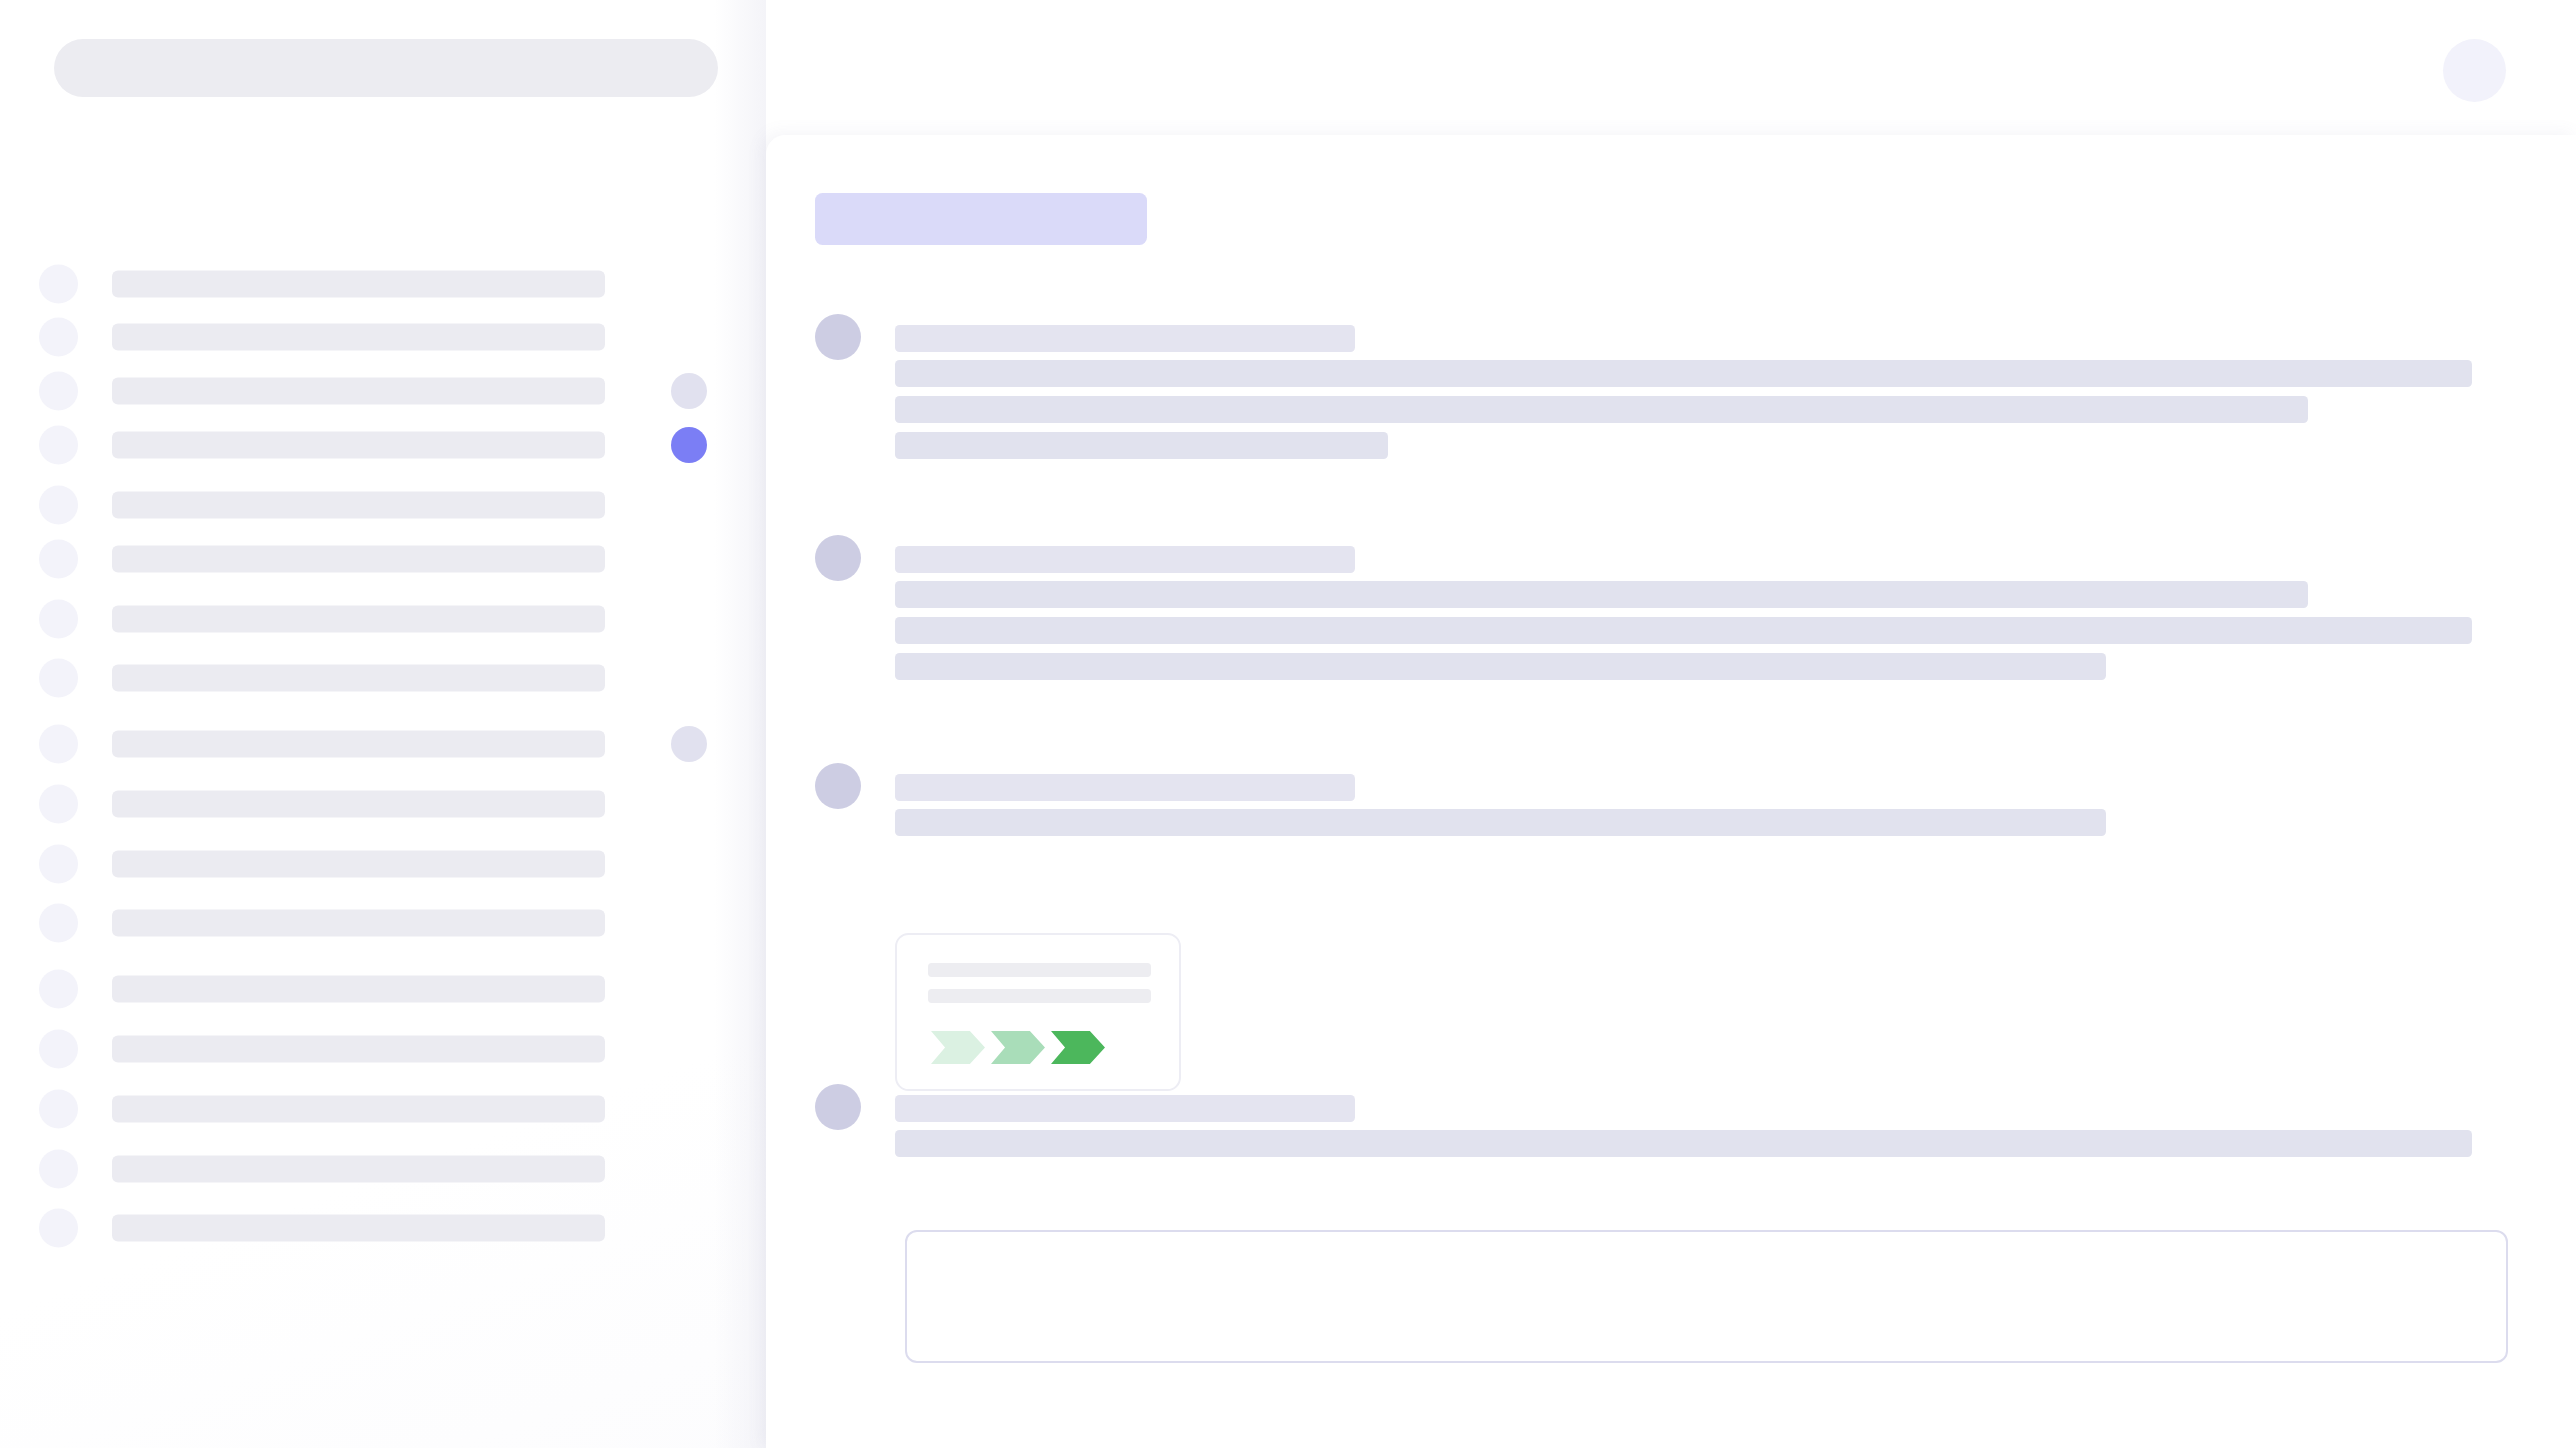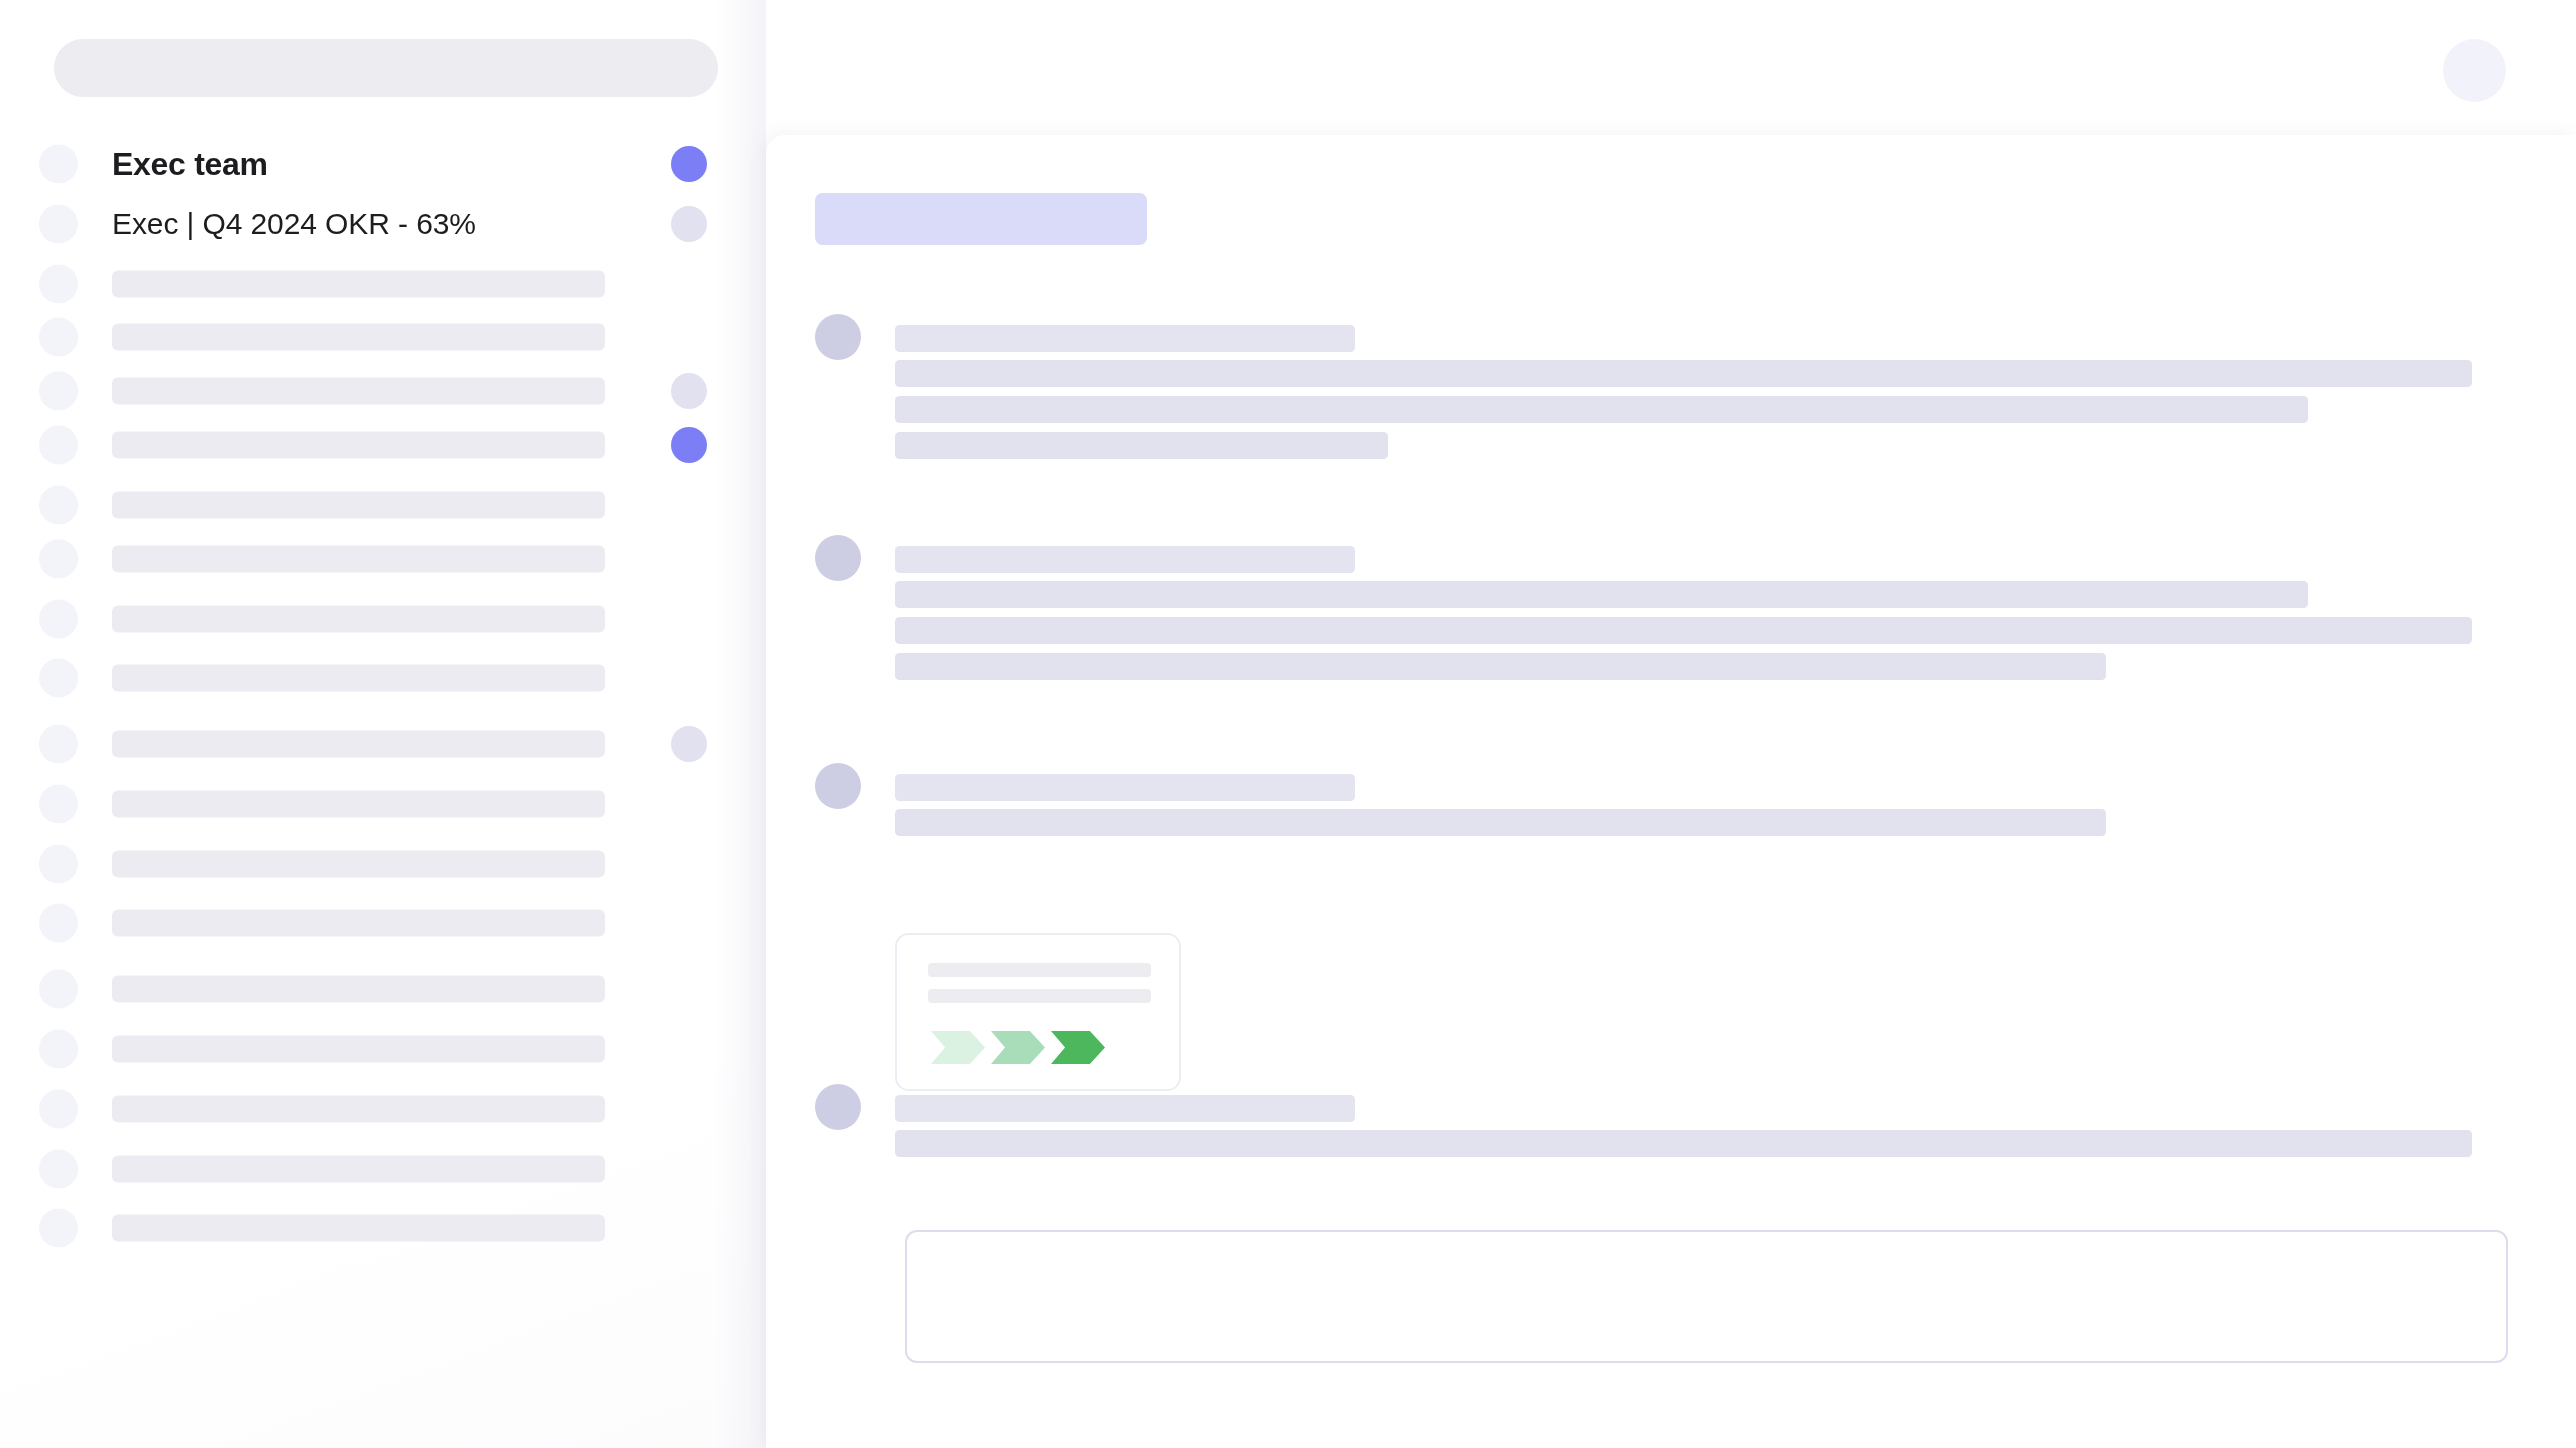--- a/index.html
+++ b/index.html
@@ -214,30 +214,20 @@
 </style>
 </head>
 <body>
 
 <div id="topbar">
   <div id="search-placeholder" aria-label=""></div>
   <div id="topbar-avatar" aria-label=""></div>
 </div>
 
 <div id="sidebar">
-    <div class="side-row" style="top: 0px;">
-      <div class="side-avatar"></div>
-      <div class="side-title">Exec team</div>
-      <div class="side-dot unread"></div>
-    </div>
-    <div class="side-row" style="top: 60px;">
-      <div class="side-avatar"></div>
-      <div class="side-sub">Exec | Q4 2024 OKR - 63%</div>
-      <div class="side-dot read"></div>
-    </div>
     <div class="side-row" style="top: 120px;">
       <div class="side-avatar"></div>
       <div class="side-bar" style="width: 493px;"></div>
     </div>
     <div class="side-row" style="top: 173px;">
       <div class="side-avatar"></div>
       <div class="side-bar" style="width: 493px;"></div>
     </div>
     <div class="side-row" style="top: 227px;">
       <div class="side-avatar"></div>

